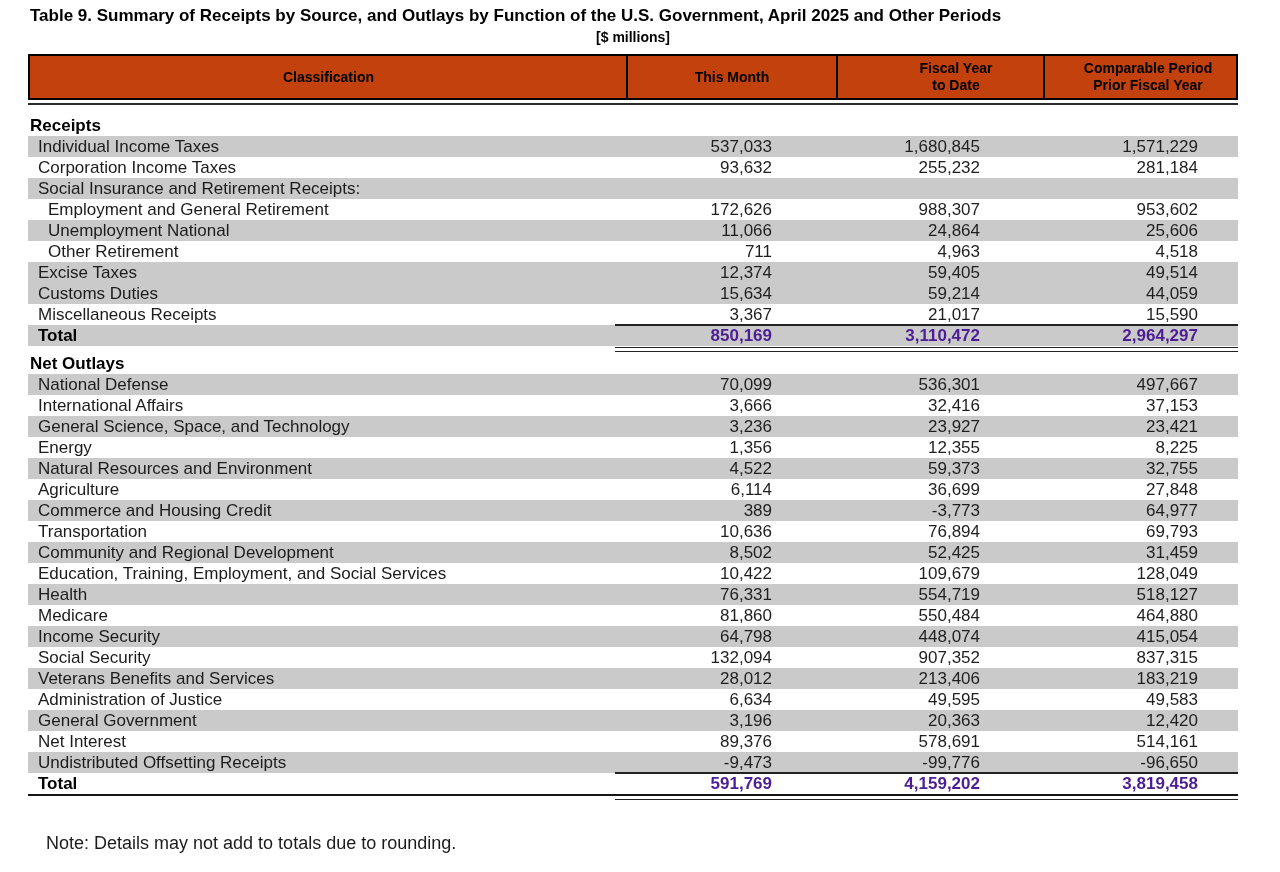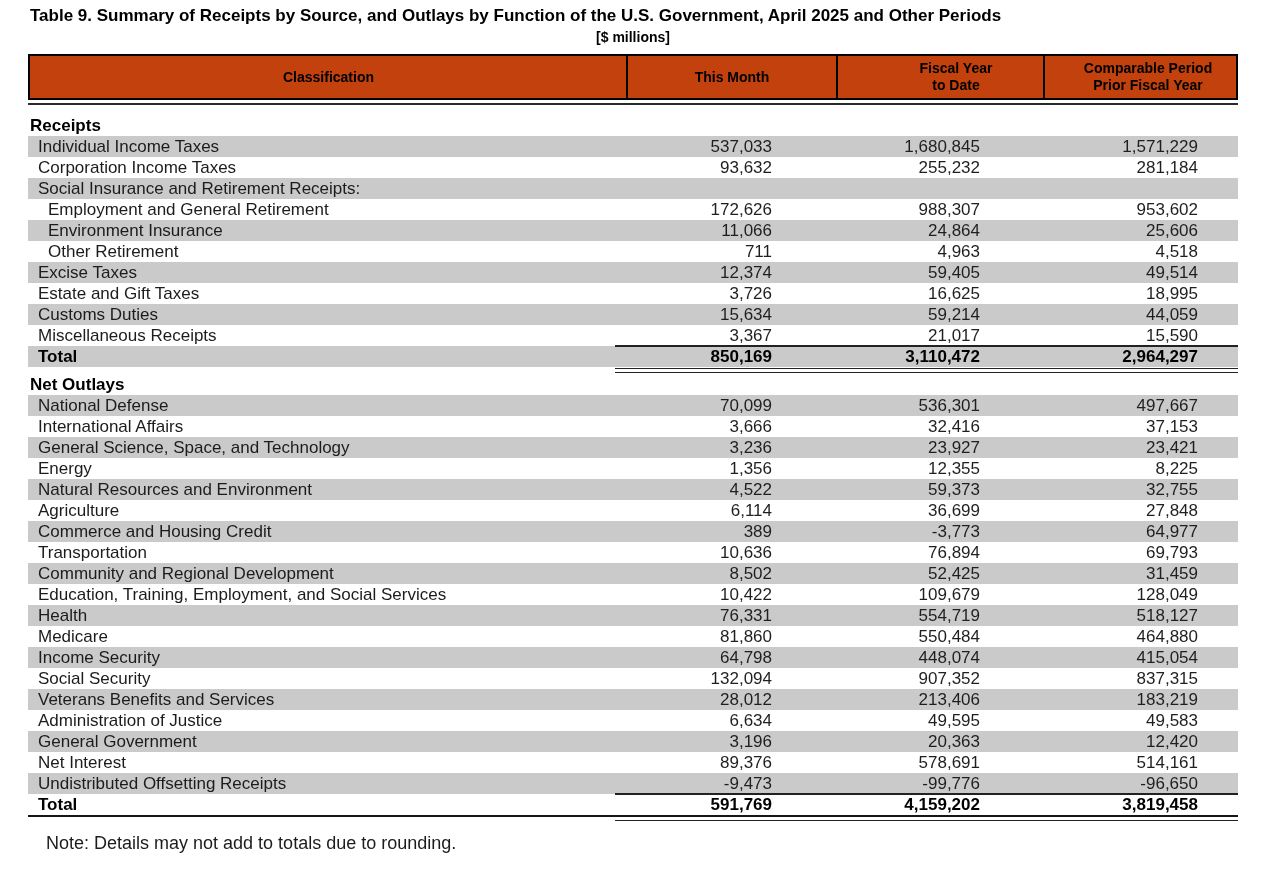--- a/index.html
+++ b/index.html
@@ -40,21 +40,21 @@
     position:absolute;left:28px;top:115px;width:1210px;
     font-size:17px;
   }
   .row{position:relative;height:21px;line-height:21px;white-space:nowrap;}
   .row.shaded{background:#cacaca;}
   .lab{position:absolute;left:10px;top:0;}
   .row.section .lab{left:2px;font-weight:bold;color:#000;}
   .row.total .lab{left:10px;font-weight:bold;color:#000;}
   .row.indent2 .lab{left:20px;}
   .num{position:absolute;top:0;text-align:right;color:#1f1f1f;}
-  .row.total .num{font-weight:bold;color:#000000;}
+  .row.total .num{font-weight:bold;color:#4c1d95;}
   .num.c0{right:466px;}
   .num.c1{right:258px;}
   .num.c2{right:40px;}
   .rule-top{position:absolute;left:587px;right:0;top:-1px;height:1.5px;background:#222;}
   .after-double{position:relative;height:7px;}
   .after-double .dbl{
     position:absolute;left:587px;right:0;top:1px;height:2.5px;
     border-top:1.5px solid #222;border-bottom:1.5px solid #222;
   }
   .after-bottom{position:relative;height:10px;}
@@ -110,42 +110,36 @@
     <div class="row item shaded">
       <span class="lab">Social Insurance and Retirement Receipts:</span>
     </div>
     <div class="row item indent2">
       <span class="lab">Employment and General Retirement</span>
       <span class="num c0">172,626</span>
       <span class="num c1">988,307</span>
       <span class="num c2">953,602</span>
     </div>
     <div class="row item shaded indent2">
-      <span class="lab">Environment Insurance</span>
+      <span class="lab">Unemployment National</span>
       <span class="num c0">11,066</span>
       <span class="num c1">24,864</span>
       <span class="num c2">25,606</span>
     </div>
     <div class="row item indent2">
       <span class="lab">Other Retirement</span>
       <span class="num c0">711</span>
       <span class="num c1">4,963</span>
       <span class="num c2">4,518</span>
     </div>
     <div class="row item shaded">
       <span class="lab">Excise Taxes</span>
       <span class="num c0">12,374</span>
       <span class="num c1">59,405</span>
       <span class="num c2">49,514</span>
-    </div>
-    <div class="row item">
-      <span class="lab">Estate and Gift Taxes</span>
-      <span class="num c0">3,726</span>
-      <span class="num c1">16,625</span>
-      <span class="num c2">18,995</span>
     </div>
     <div class="row item shaded">
       <span class="lab">Customs Duties</span>
       <span class="num c0">15,634</span>
       <span class="num c1">59,214</span>
       <span class="num c2">44,059</span>
     </div>
     <div class="row item">
       <span class="lab">Miscellaneous Receipts</span>
       <span class="num c0">3,367</span>

